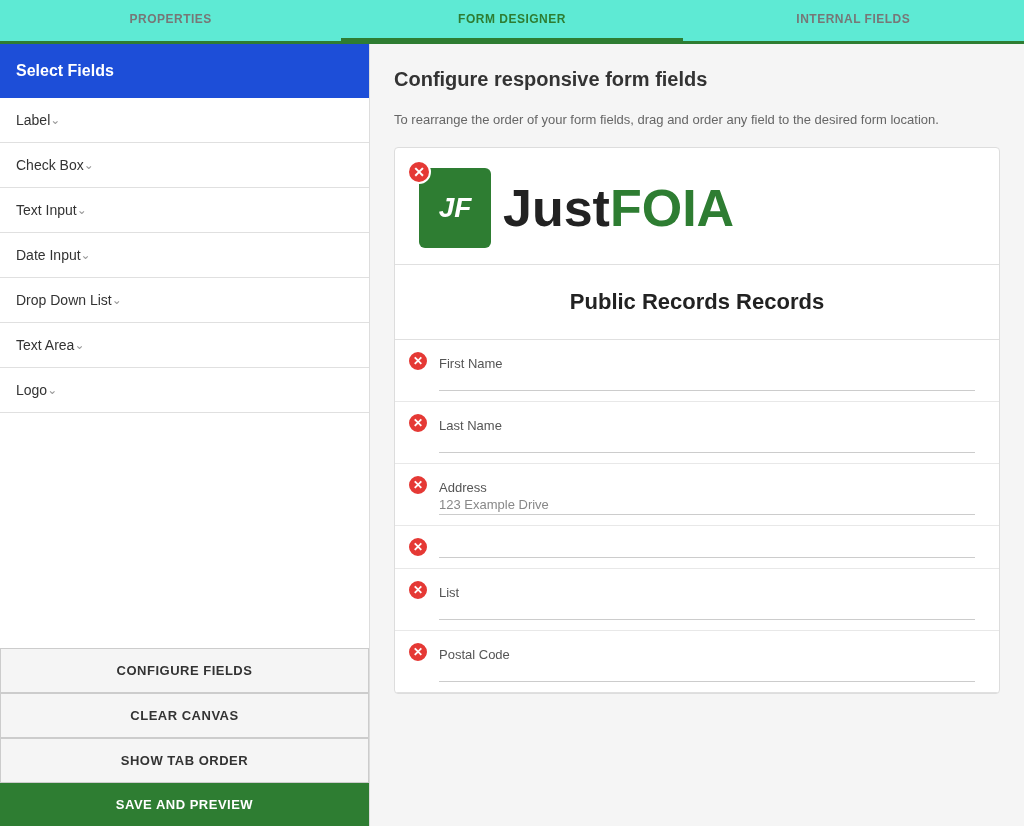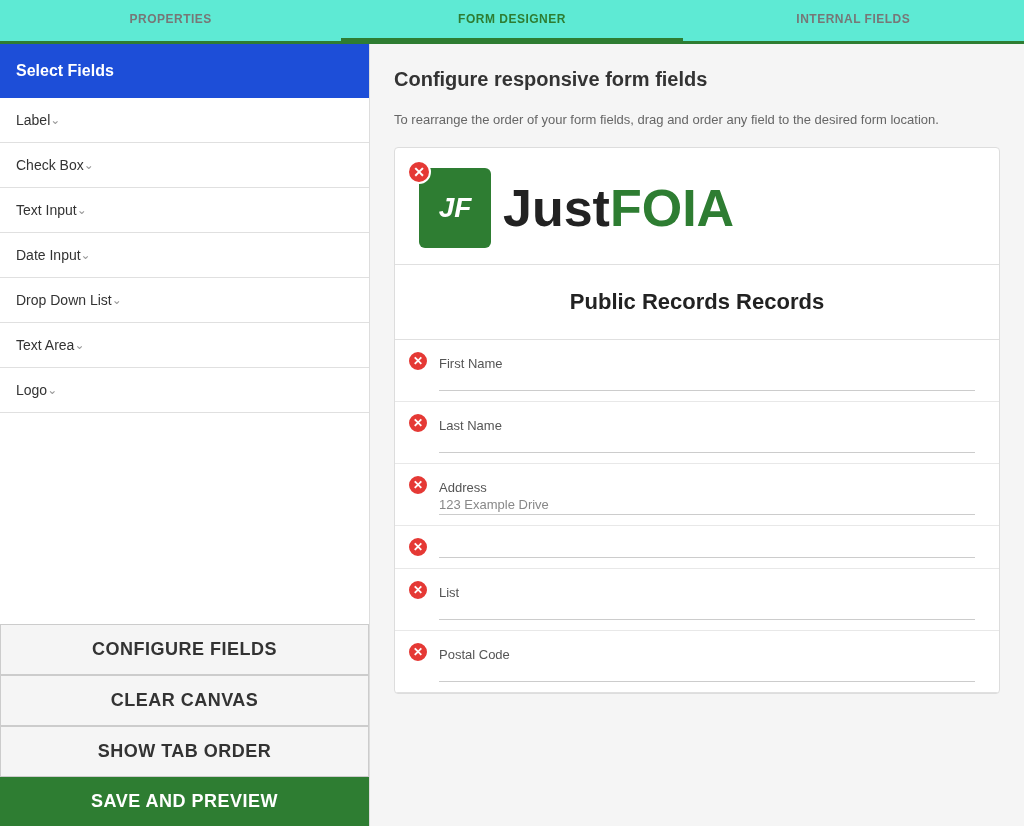--- a/index.html
+++ b/index.html
@@ -72,21 +72,21 @@
       margin-top: auto;
       padding: 0;
     }
     .action-btn {
       display: block;
       width: 100%;
       padding: 14px 20px;
       border: 1px solid #ccc;
       background: #f5f5f5;
       color: #333;
-      font-size: 18px;
+      font-size: 13px;
       font-weight: bold;
       letter-spacing: 0.5px;
       cursor: pointer;
       text-align: center;
       text-transform: uppercase;
       margin-bottom: 0;
     }
     .action-btn.green {
       background: #2e7d32;
       color: #fff;

